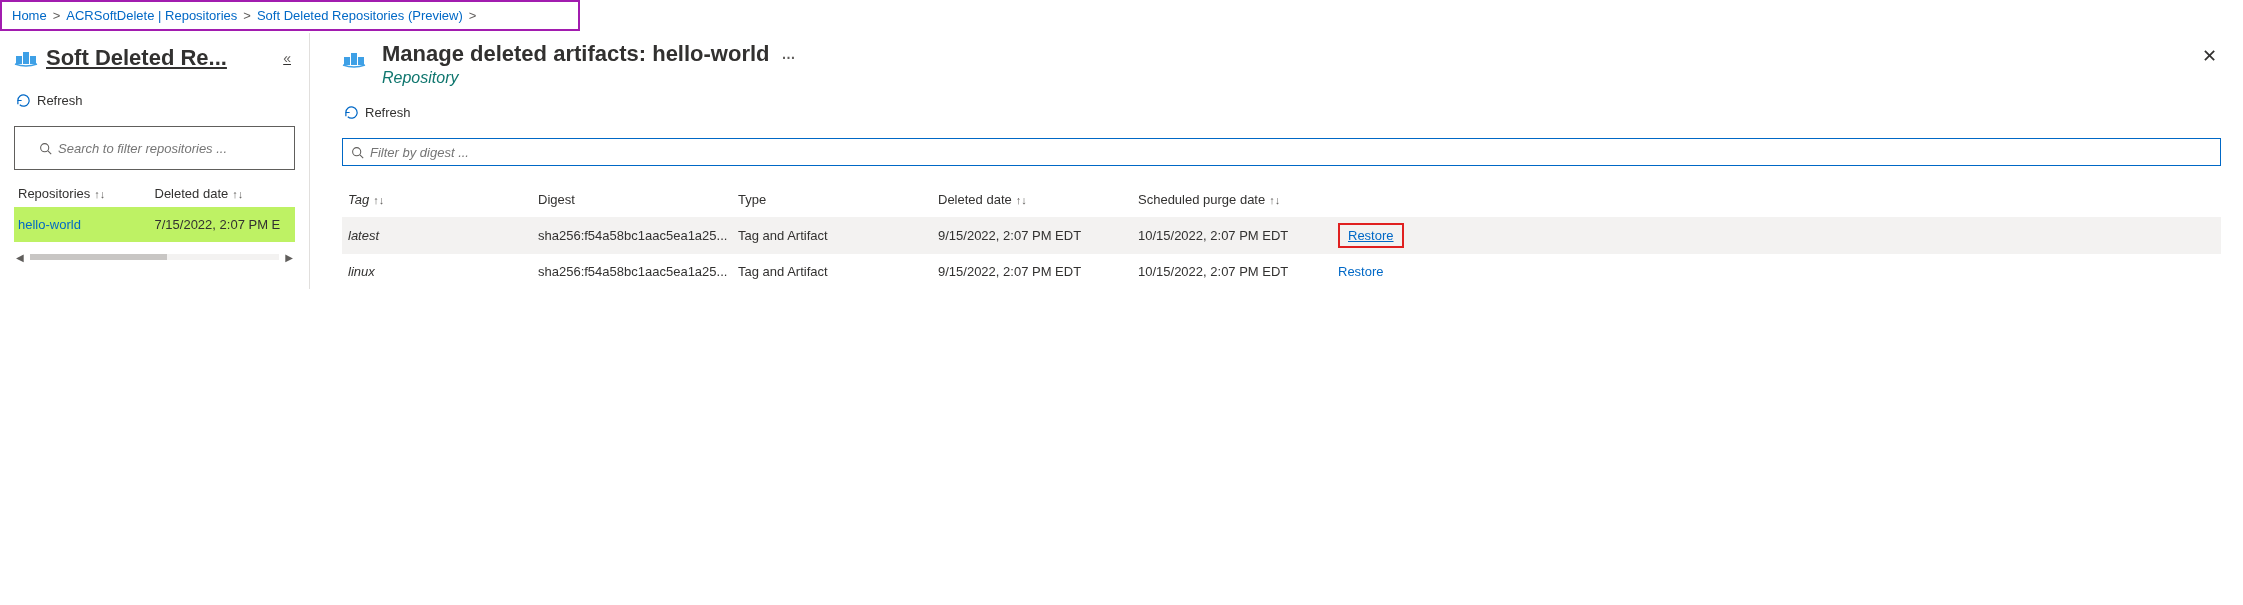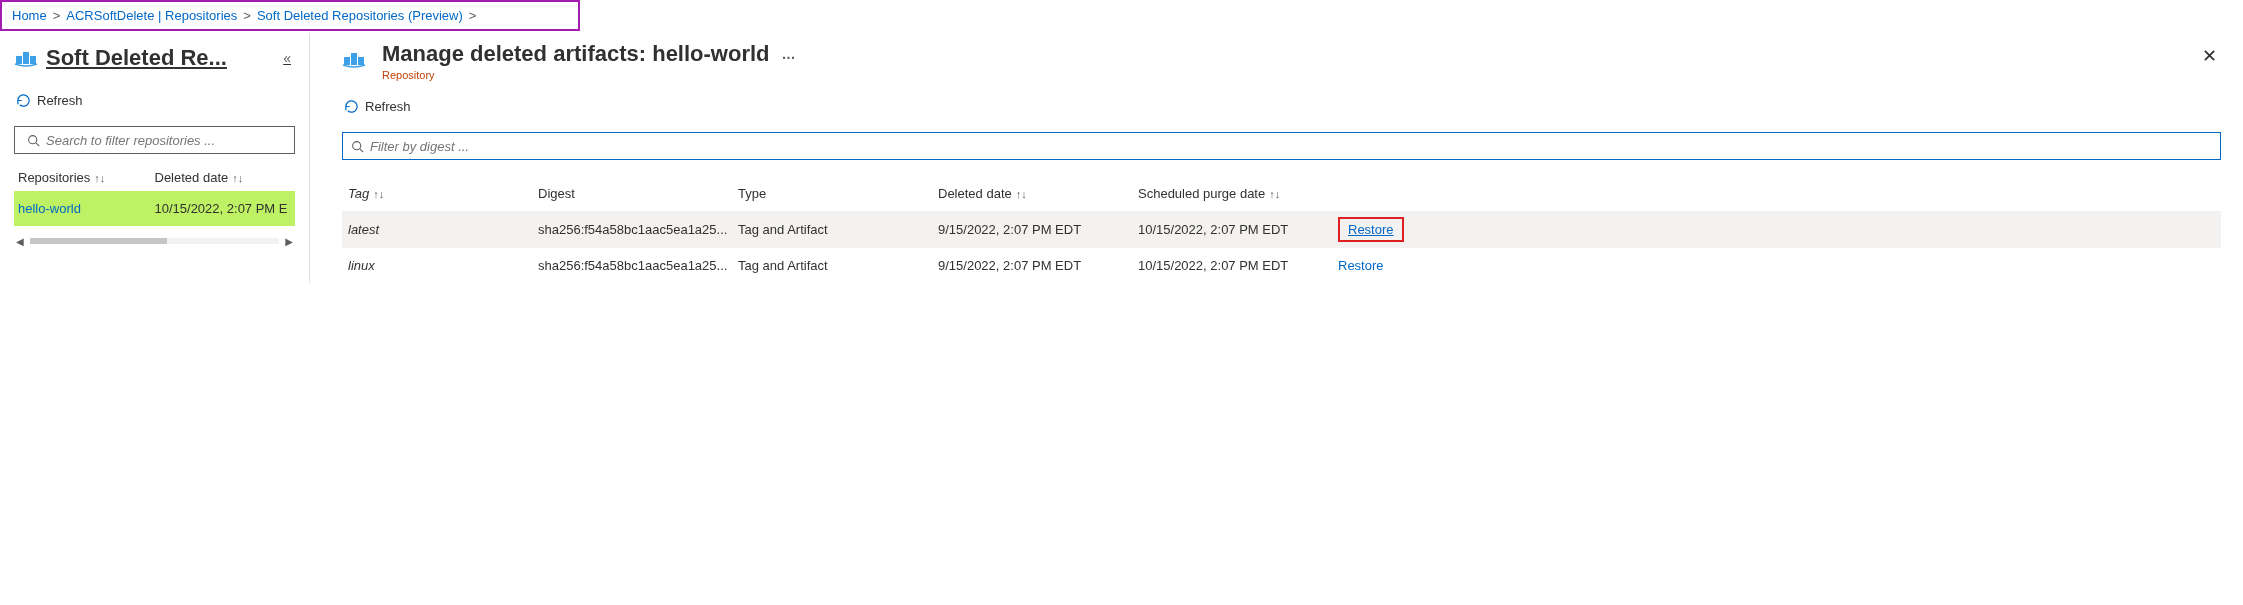--- a/index.html
+++ b/index.html
@@ -60,22 +60,22 @@
       color: #323130;
       font-size: 13px;
       padding: 6px 2px 18px 2px;
       cursor: pointer;
     }
     .refresh-btn svg { stroke: #0068c6; }
     .search-box {
       display: flex;
       align-items: center;
       border: 1px solid #605e5c;
-      height: 28px;
-      padding: 0 12px;
+      height: 44px;
+      padding: 0 24px;
       margin-bottom: 10px;
     }
     .search-box input {
       border: none;
       outline: none;
       flex: 1;
       font-size: 13px;
       font-style: italic;
       color: #666;
       background: transparent;
@@ -136,21 +136,21 @@
     .main-title-wrap { display: flex; align-items: flex-start; gap: 16px; }
     .main-title-text h1 {
       font-size: 22px;
       font-weight: 600;
       color: #323130;
       display: flex;
       align-items: center;
       gap: 12px;
     }
     .ellipsis { color: #605e5c; font-size: 14px; cursor: pointer; }
-    .subtitle { font-size: 11px; color: #c2410c; margin-top: 2px; }
+    .subtitle { font-size: 16px; color: #0f766e; margin-top: 2px; font-style: italic; }
     .close-x { font-size: 18px; color: #323130; cursor: pointer; padding: 4px; }
 
     .main .filter-box {
       display: flex;
       align-items: center;
       border: 1px solid #0068c6;
       height: 28px;
       padding: 0 8px;
       margin-bottom: 16px;
     }
@@ -234,21 +234,21 @@
         <span class="sort-arrows">↑↓</span>
       </div>
       <div class="col date-col">
         <span>Deleted date</span>
         <span class="sort-arrows">↑↓</span>
       </div>
     </div>
 
     <div class="repo-row">
       <div class="repo-col name">hello-world</div>
-      <div class="date-col">10/15/2022, 2:07 PM E</div>
+      <div class="date-col">7/15/2022, 2:07 PM E</div>
     </div>
 
     <div class="h-scroll">
       <span class="arrow">◀</span>
       <div class="track">
         <div class="thumb"></div>
       </div>
       <span class="arrow">▶</span>
     </div>
   </div>

